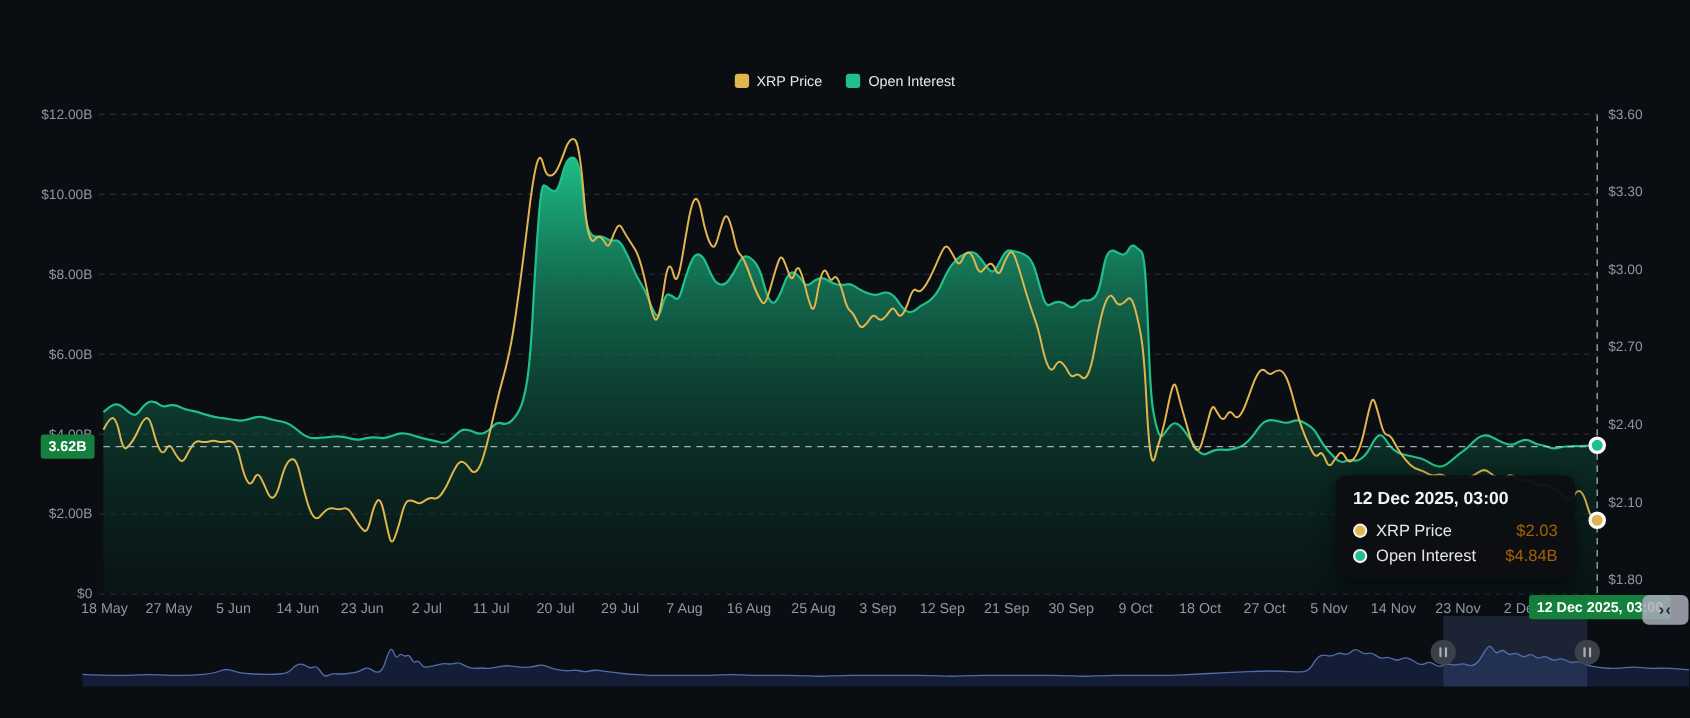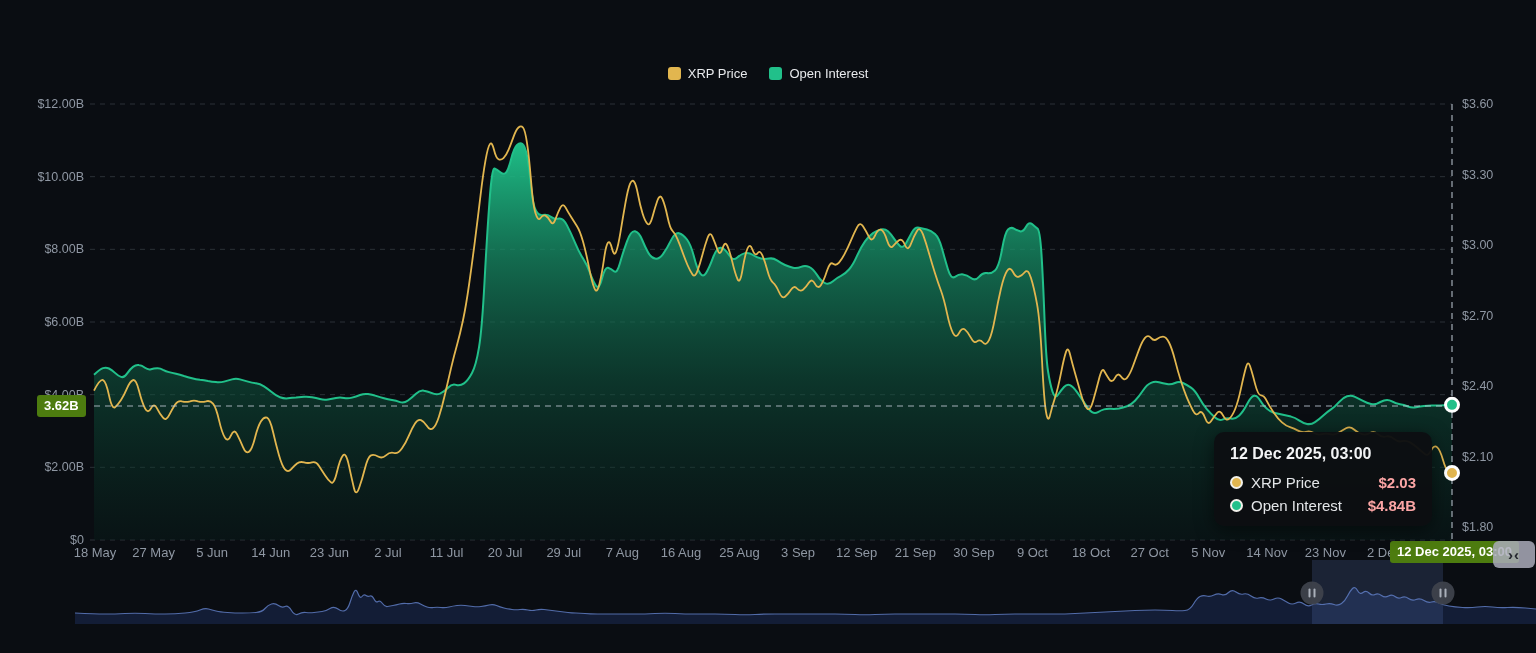--- a/index.html
+++ b/index.html
@@ -3,29 +3,29 @@
 <meta charset="utf-8">
 <style>
   html,body{margin:0;padding:0;background:#0a0d12;}
   .page{position:relative;width:1536px;height:653px;background:#0a0d12;overflow:hidden;
         font-family:"Liberation Sans",sans-serif;color:#eaecef;}
   .title{position:absolute;left:14px;top:12px;font-size:21px;font-weight:700;color:#f1f3f5;letter-spacing:.2px;}
   .legend{position:absolute;top:66px;left:0;width:100%;display:flex;justify-content:center;gap:22px;}
   .legend-item{display:flex;align-items:center;gap:7px;font-size:13px;color:#e8eaed;cursor:pointer;}
   .swatch{width:13px;height:13px;border-radius:3px;display:inline-block;}
   svg.layer{position:absolute;left:0;}
-  .badge{position:absolute;background:#4d7c0f;color:#fff;font-size:13px;font-weight:700;
+  .badge{position:absolute;background:#15803d;color:#fff;font-size:13px;font-weight:700;
          padding:3px 7px;border-radius:3px;line-height:16px;white-space:nowrap;}
   .tooltip{position:absolute;left:1214px;top:432px;width:218px;box-sizing:border-box;
            background:rgba(12,14,18,.97);border-radius:10px;padding:13px 16px 12px 16px;
            box-shadow:0 4px 18px rgba(0,0,0,.5);}
   .tooltip-title{font-size:16px;font-weight:700;color:#f2f3f5;margin-bottom:11px;}
   .tt-row{display:flex;align-items:center;gap:8px;font-size:15px;color:#e3e5e8;margin-top:6px;}
   .tt-dot{width:9px;height:9px;border-radius:50%;border:2px solid #f2f1ea;flex:0 0 auto;}
-  .tt-val{margin-left:auto;font-weight:700;color:#fca5a5;font-size:15px;}
+  .tt-val{margin-left:auto;font-weight:400;color:#a16207;font-size:15px;}
   .collapse-btn{position:absolute;left:1493px;top:541px;width:42px;height:27px;border-radius:6px;
         background:rgba(170,172,186,.85);display:flex;align-items:center;justify-content:center;
         color:#23262e;font-weight:700;font-size:15px;letter-spacing:1px;cursor:pointer;user-select:none;}
 </style>
 </head>
 <body>
 
 <div class="page">
 
 

